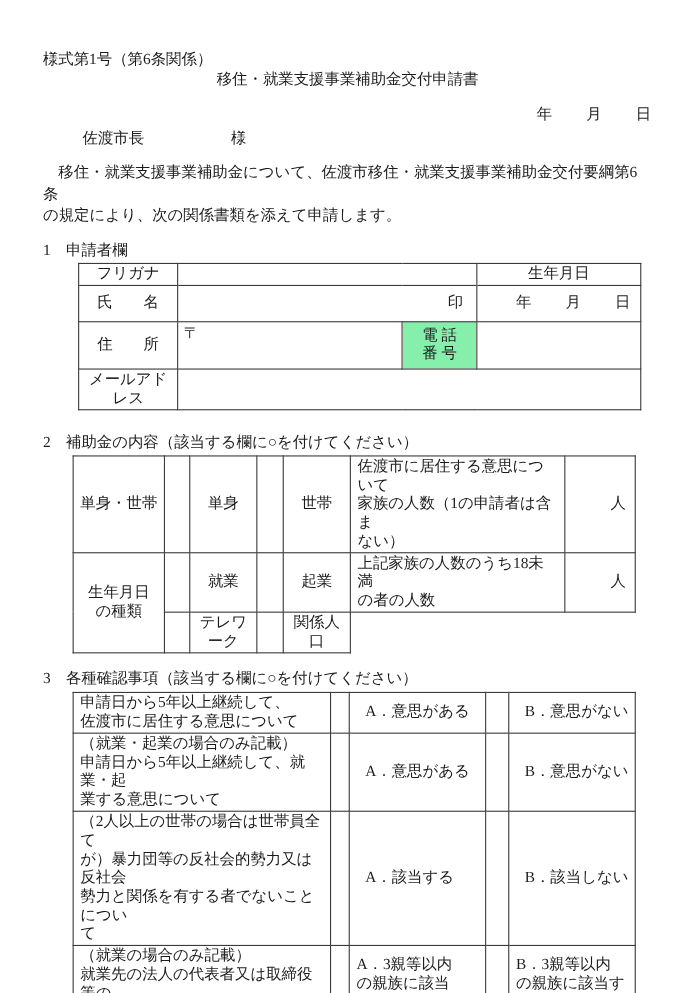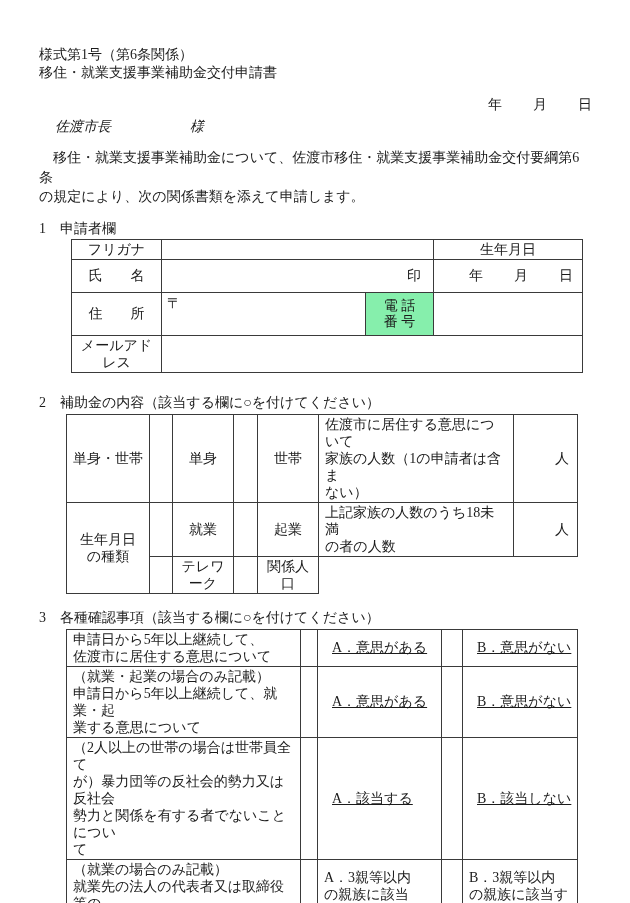--- a/index.html
+++ b/index.html
@@ -10,23 +10,23 @@
     padding:46px 37px 17px 39px;
     background:#fff;
     color:#1b1b1b;
     font-family:"Liberation Serif","DejaVu Serif",serif;
     font-size:14px;
     line-height:18px;
     overflow:hidden;
   }
   .pre{white-space:pre-line;}
   .form-code{text-align:left;}
-  .doc-title{margin-top:0;}
+  .doc-title{text-align:center;margin-top:0;}
   .date-line{text-align:right;margin-top:14px;letter-spacing:1px;}
-  .addressee-line{margin-top:4px;margin-left:16px;font-style:italic;}
+  .addressee-line{margin-top:4px;margin-left:36px;}
   .honorific{margin-left:79px;}
   .body-par{margin-top:12px;line-height:19.5px;}
   .sec-heading{margin-top:0;}
   .h1{margin-top:13px;}
   .h2{margin-top:21px;}
   .h3{margin-top:15px;}
   table{
     border-collapse:collapse;
     table-layout:fixed;
     margin-left:27px;
@@ -43,21 +43,21 @@
   .s1-tbl{margin-top:1px;margin-left:32px;}
   .s2-tbl{margin-top:2px;}
   .s3-tbl{margin-top:2px;}
   .lbl{text-align:center;}
   .dash-b{border-bottom:1px dashed #9a9a9a;}
   .seal-cell{text-align:right;padding-right:12px;}
   .postal-cell{vertical-align:top;text-align:left;padding-top:2px;}
   .phone-cell{background:#86efac;text-align:center;line-height:16px;}
   .ymd-cell{text-align:right;padding-right:8px;letter-spacing:1px;}
   .unit-cell{text-align:right;padding-right:8px;}
-  .ans{padding-left:14px;text-decoration:underline;}
+  .ans{padding-left:14px;}
   .ans-tight{padding-left:6px;}
   .q-cell{padding-left:6px;vertical-align:middle;}
 </style>
 </head>
 <body>
 
 <div class="page">
 
   <div class="form-code">様式第1号（第6条関係）</div>
   <div class="doc-title">移住・就業支援事業補助金交付申請書</div>

